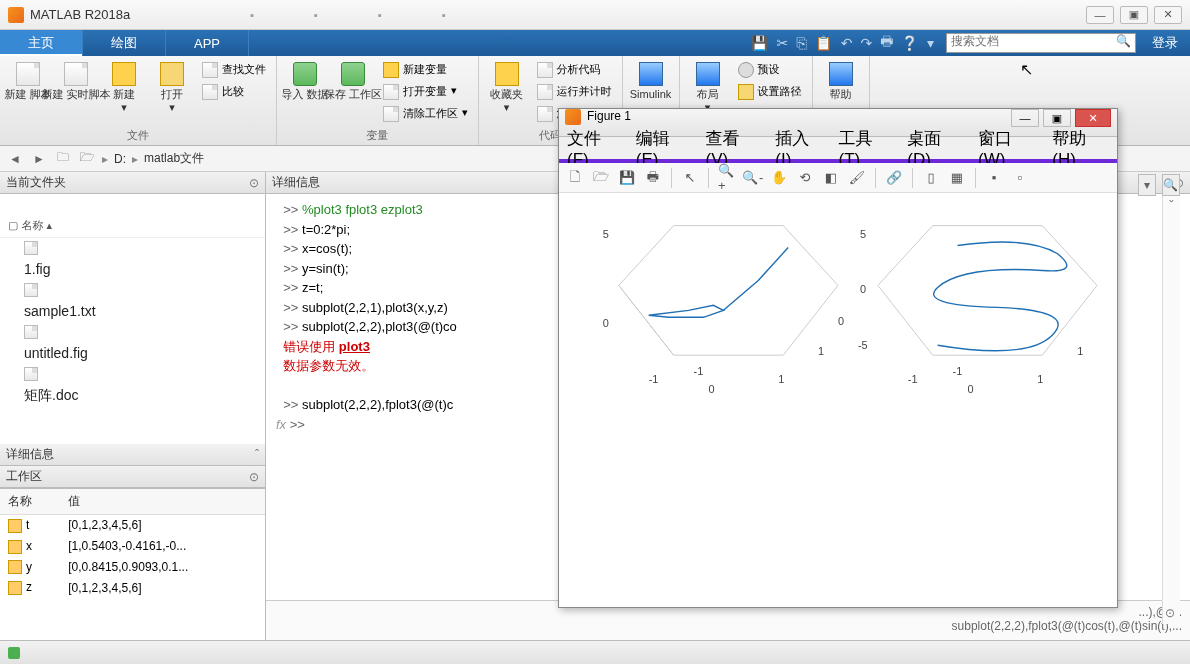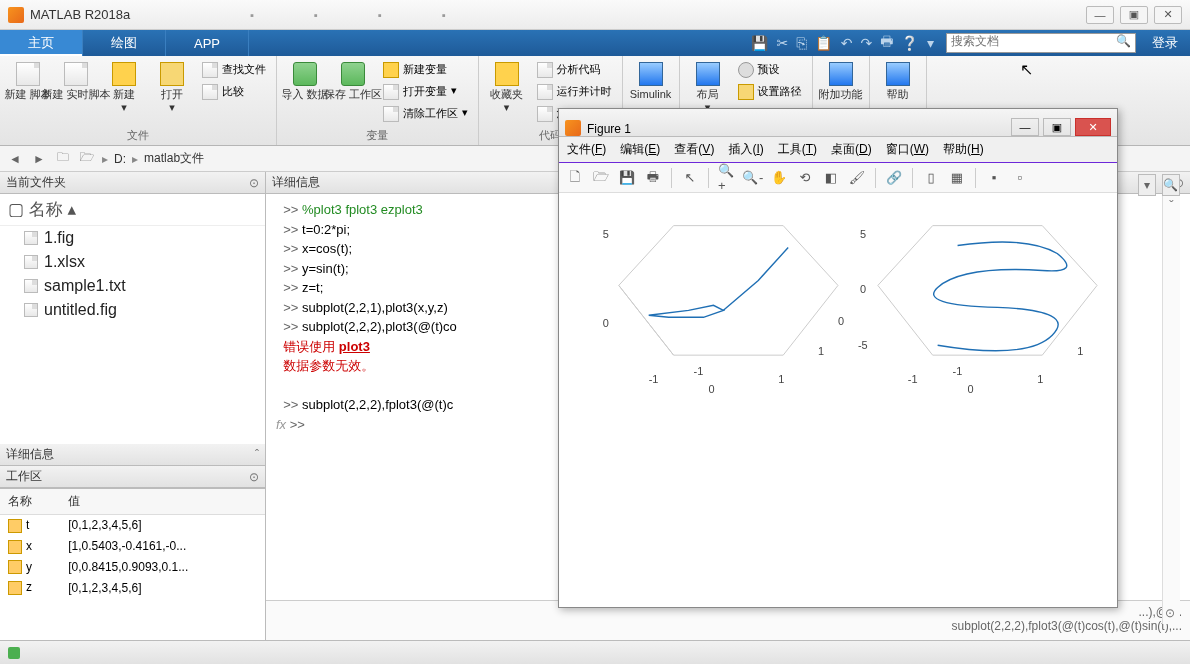--- a/index.html
+++ b/index.html
@@ -41,22 +41,22 @@
 .addrbar .navbtn { width: 18px; height: 18px; display:flex; align-items:center; justify-content:center; color:#666; cursor:pointer; }
 .addrbar .crumb { color: #333; font-size: 12px; }
 .addrbar .sep { color: #888; }
 
 
 .main { display: flex; height: calc(100% - 30px - 26px - 90px - 26px - 24px); }
 .leftcol { width: 266px; display: flex; flex-direction: column; border-right: 1px solid #bbb; }
 .panel-header { height: 22px; background: linear-gradient(#f2f2f2,#e2e2e2); border-bottom: 1px solid #bbb; display: flex; align-items: center; padding: 0 6px; font-size: 12px; color: #333; justify-content: space-between; }
 .panel-header .chev { color: #777; cursor: pointer; }
 .filelist { flex: 0 0 250px; background: #fff; overflow: auto; }
-.filelist .header-row { padding: 4px 8px; font-size: 17px; color: #555; border-bottom: 1px solid #eee; }
-.filelist .item { padding: 3px 8px 3px 24px; font-size: 16px; color: #222; display: flex; align-items: center; gap: 6px; cursor: pointer; }
+.filelist .header-row { padding: 4px 8px; font-size: 11px; color: #555; border-bottom: 1px solid #eee; margin-top: 20px; }
+.filelist .item { padding: 3px 8px 3px 24px; font-size: 14px; color: #222; display: flex; align-items: flex-start; gap: 6px; cursor: pointer; flex-direction: column; }
 .filelist .item .fi { width: 14px; height: 14px; }
 .details { flex: 0 0 22px; }
 .workspace { flex: 1; background: #fff; border-top: 1px solid #bbb; display: flex; flex-direction: column; }
 .workspace table { width: 100%; border-collapse: collapse; font-size: 12px; }
 .workspace th { text-align: left; padding: 4px 8px; border-bottom: 1px solid #ddd; color: #333; font-weight: normal; background: #f7f7f7; }
 .workspace td { padding: 3px 8px; }
 .workspace .vi { display:inline-block; width:14px; height:14px; background:#fc6; border:1px solid #c90; margin-right:4px; vertical-align:middle; }
 
 .rightcol { flex: 1; display: flex; flex-direction: column; background: #fff; }
 .cmdwin { flex: 1; padding: 6px 10px; font-family: Consolas, monospace; font-size: 13px; overflow: auto; position: relative; }
@@ -67,26 +67,26 @@
 .cmdwin .err u { text-decoration: underline; font-weight: bold; }
 .cmdwin .fx { color: #999; font-style: italic; }
 .cmdhist { height: 40px; border-top: 1px solid #ccc; background: #fafafa; font-family: Consolas,monospace; font-size: 12px; padding: 4px 8px; color: #666; overflow: hidden; }
 
 
 .statusbar { height: 24px; background: linear-gradient(#f2f2f2,#e2e2e2); border-top: 1px solid #bbb; display: flex; align-items: center; padding: 0 8px; }
 .statusbar .ready { width: 12px; height: 12px; background: #4caf50; border-radius: 2px; }
 
 
 .figwin { position: absolute; left: 558px; top: 108px; width: 560px; height: 500px; background: #f4f4f4; border: 1px solid #888; box-shadow: 2px 2px 8px rgba(0,0,0,0.3); display: flex; flex-direction: column; }
-.figwin .fig-title { height: 28px; background: linear-gradient(#f5f5f5,#e5e5e5); display: flex; align-items: flex-end; padding: 0 6px; border-bottom: 1px solid #bbb; }
+.figwin .fig-title { height: 28px; background: linear-gradient(#f5f5f5,#e5e5e5); display: flex; align-items: flex-start; padding: 0 6px; border-bottom: 1px solid #bbb; }
 .figwin .fig-title .flogo { width:16px; height:16px; background: linear-gradient(135deg,#f7931e,#e8691a); border-radius:2px; margin-right:6px; }
 .figwin .fig-title .ftxt { flex: 1; font-size: 12px; }
 .figwin .fig-title .fbtn { width: 28px; height: 18px; border: 1px solid #bbb; margin-left: 4px; display:flex; align-items:center; justify-content:center; font-size:11px; cursor:pointer; }
 .figwin .fig-title .fbtn.close { background:#d9534f; color:#fff; border-color:#c9302c; width:36px; }
-.figwin .fig-menu { height: 26px; display: flex; align-items: center; padding: 0 8px; gap: 14px; font-size: 12px; border-bottom: 1px solid #6d28d9; background:#f0f0f0; }
+.figwin .fig-menu { height: 26px; display: flex; align-items: center; padding: 0 8px; gap: 14px; font-size: 17px; border-bottom: 4px solid #6d28d9; background:#f0f0f0; }
 .figwin .fig-menu span { cursor: pointer; }
 .figwin .fig-menu u { text-decoration: underline; }
 .figwin .fig-tools { height: 30px; display: flex; align-items: center; padding: 0 6px; gap: 6px; border-bottom: 1px solid #ddd; background:#f8f8f8; }
 .figwin .fig-tools .tb { width: 20px; height: 20px; border: 1px solid transparent; display:flex; align-items:center; justify-content:center; cursor:pointer; font-size:13px; color:#555; }
 .figwin .fig-tools .tsep { width:1px; height:20px; background:#ccc; margin:0 2px; }
 .figwin .fig-body { flex: 1; background: #fff; position: relative; }
 
 
 .sidetoggle { position: absolute; top: 174px; width: 18px; height: 22px; background: #eee; border: 1px solid #bbb; display:flex; align-items:center; justify-content:center; color:#666; cursor:pointer; }
 .sidetoggle.right1 { right: 34px; }
@@ -252,29 +252,20 @@
             <span>设置路径</span>
           </div>
       </div>
     </div>
       <div class="label">&nbsp;</div>
   </div>
   <div class="group">
     <div class="items">
       <div class="bigbtn">
           <div class="icon ic-blue"></div>
-          <div class="txt"><span>附加功能</span></div>
-        </div>
-    </div>
-      <div class="label">&nbsp;</div>
-  </div>
-  <div class="group">
-    <div class="items">
-      <div class="bigbtn">
-          <div class="icon ic-blue"></div>
           <div class="txt"><span>帮助</span></div>
         </div>
     </div>
       <div class="label">&nbsp;</div>
   </div>
 </div>
 
 <div class="addrbar">
   <div class="navbtn">◄</div>
   <div class="navbtn">►</div>
@@ -294,29 +285,29 @@
     </div>
     <div class="filelist">
       <div class="header-row">▢ <span>名称</span> ▴</div>
       <div id="file-items">
           <div class="item">
             <span class="fi ic-doc"></span>
             <span>1.fig</span>
           </div>
           <div class="item">
             <span class="fi ic-doc"></span>
-            <span>1.xlsx</span>
-          </div>
-          <div class="item">
-            <span class="fi ic-doc"></span>
             <span>sample1.txt</span>
           </div>
           <div class="item">
             <span class="fi ic-doc"></span>
             <span>untitled.fig</span>
+          </div>
+          <div class="item">
+            <span class="fi ic-doc"></span>
+            <span>矩阵.doc</span>
           </div>
         </div>
     </div>
     <div class="panel-header details">
       <span>详细信息</span>
         <span class="chev">ˆ</span>
     </div>
     <div class="panel-header">
       <span>工作区</span>
         <span class="chev">⊙</span>

